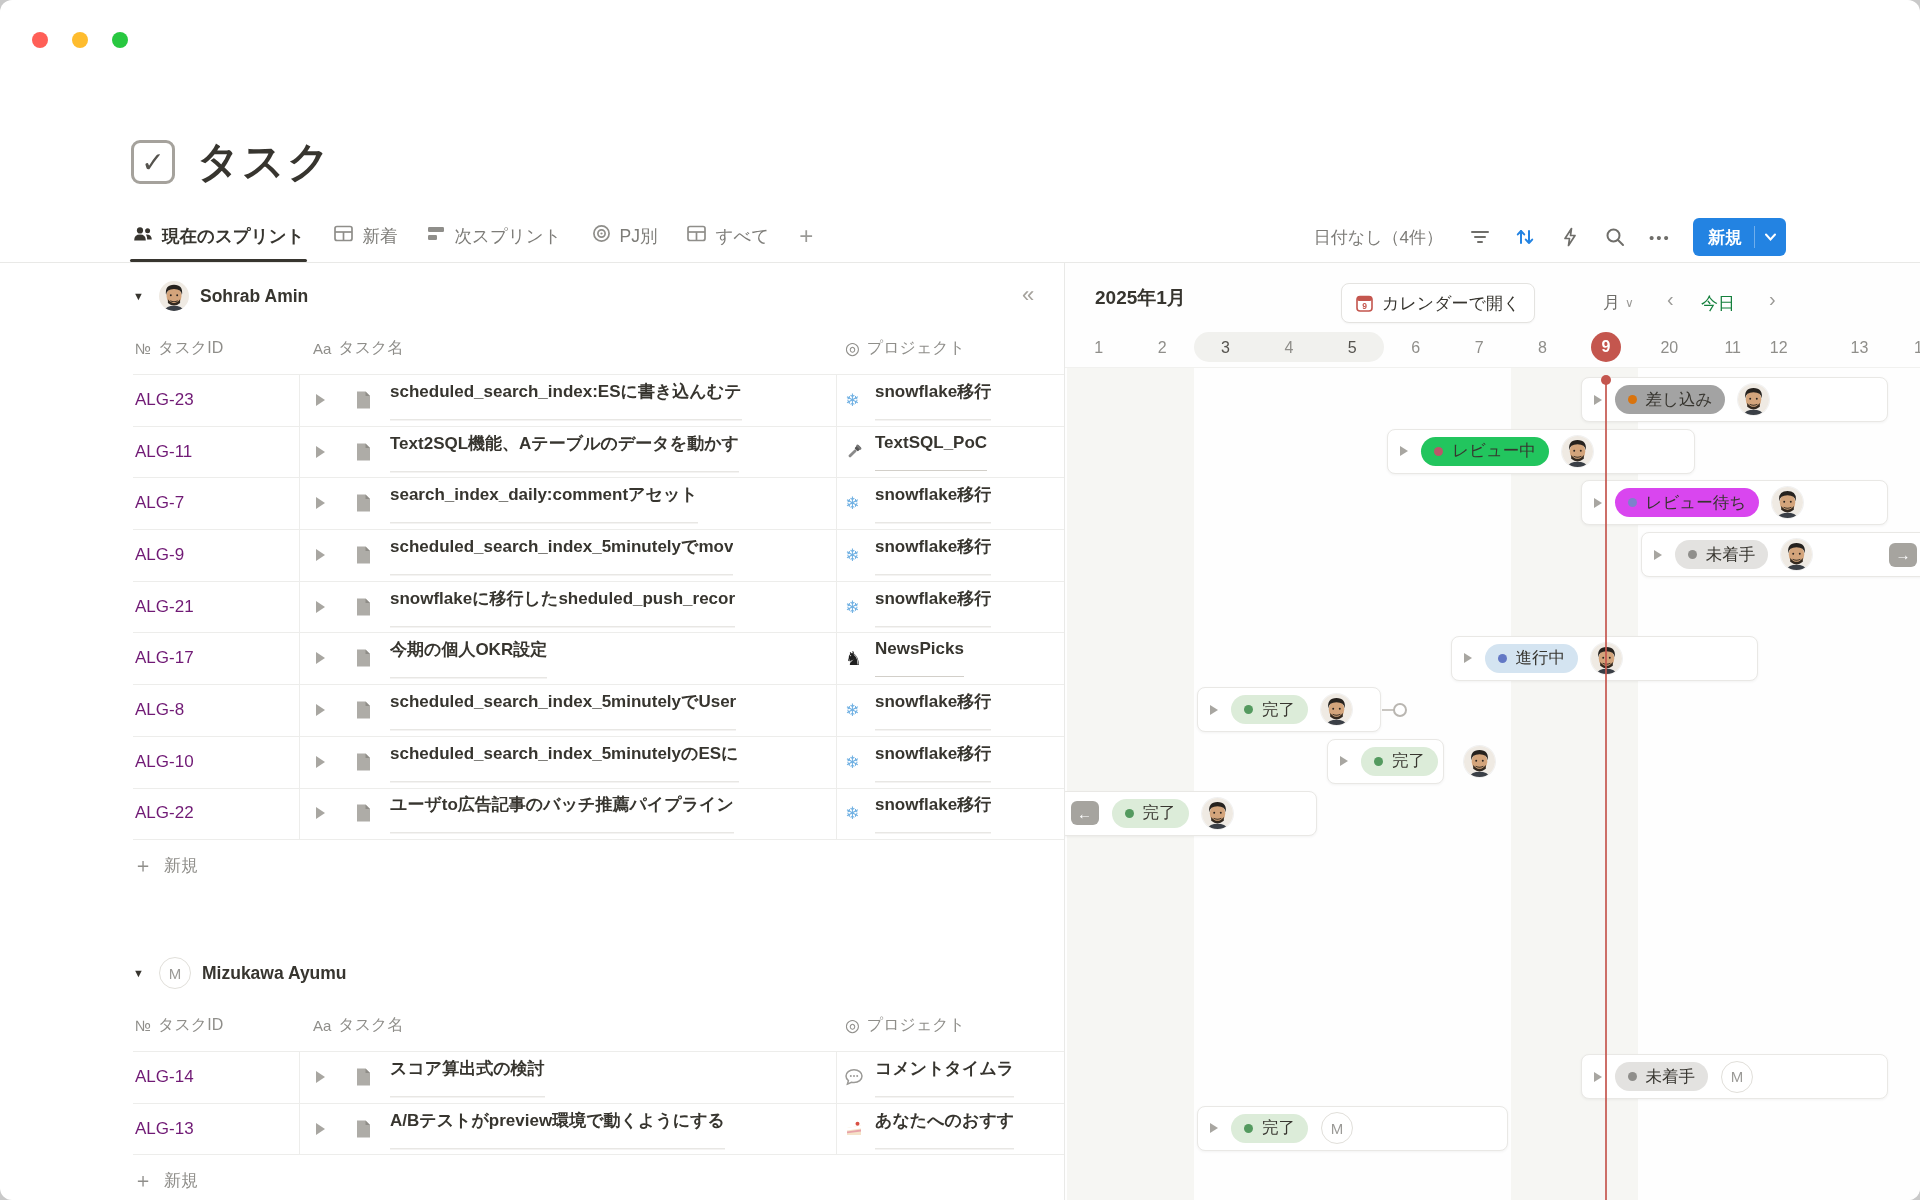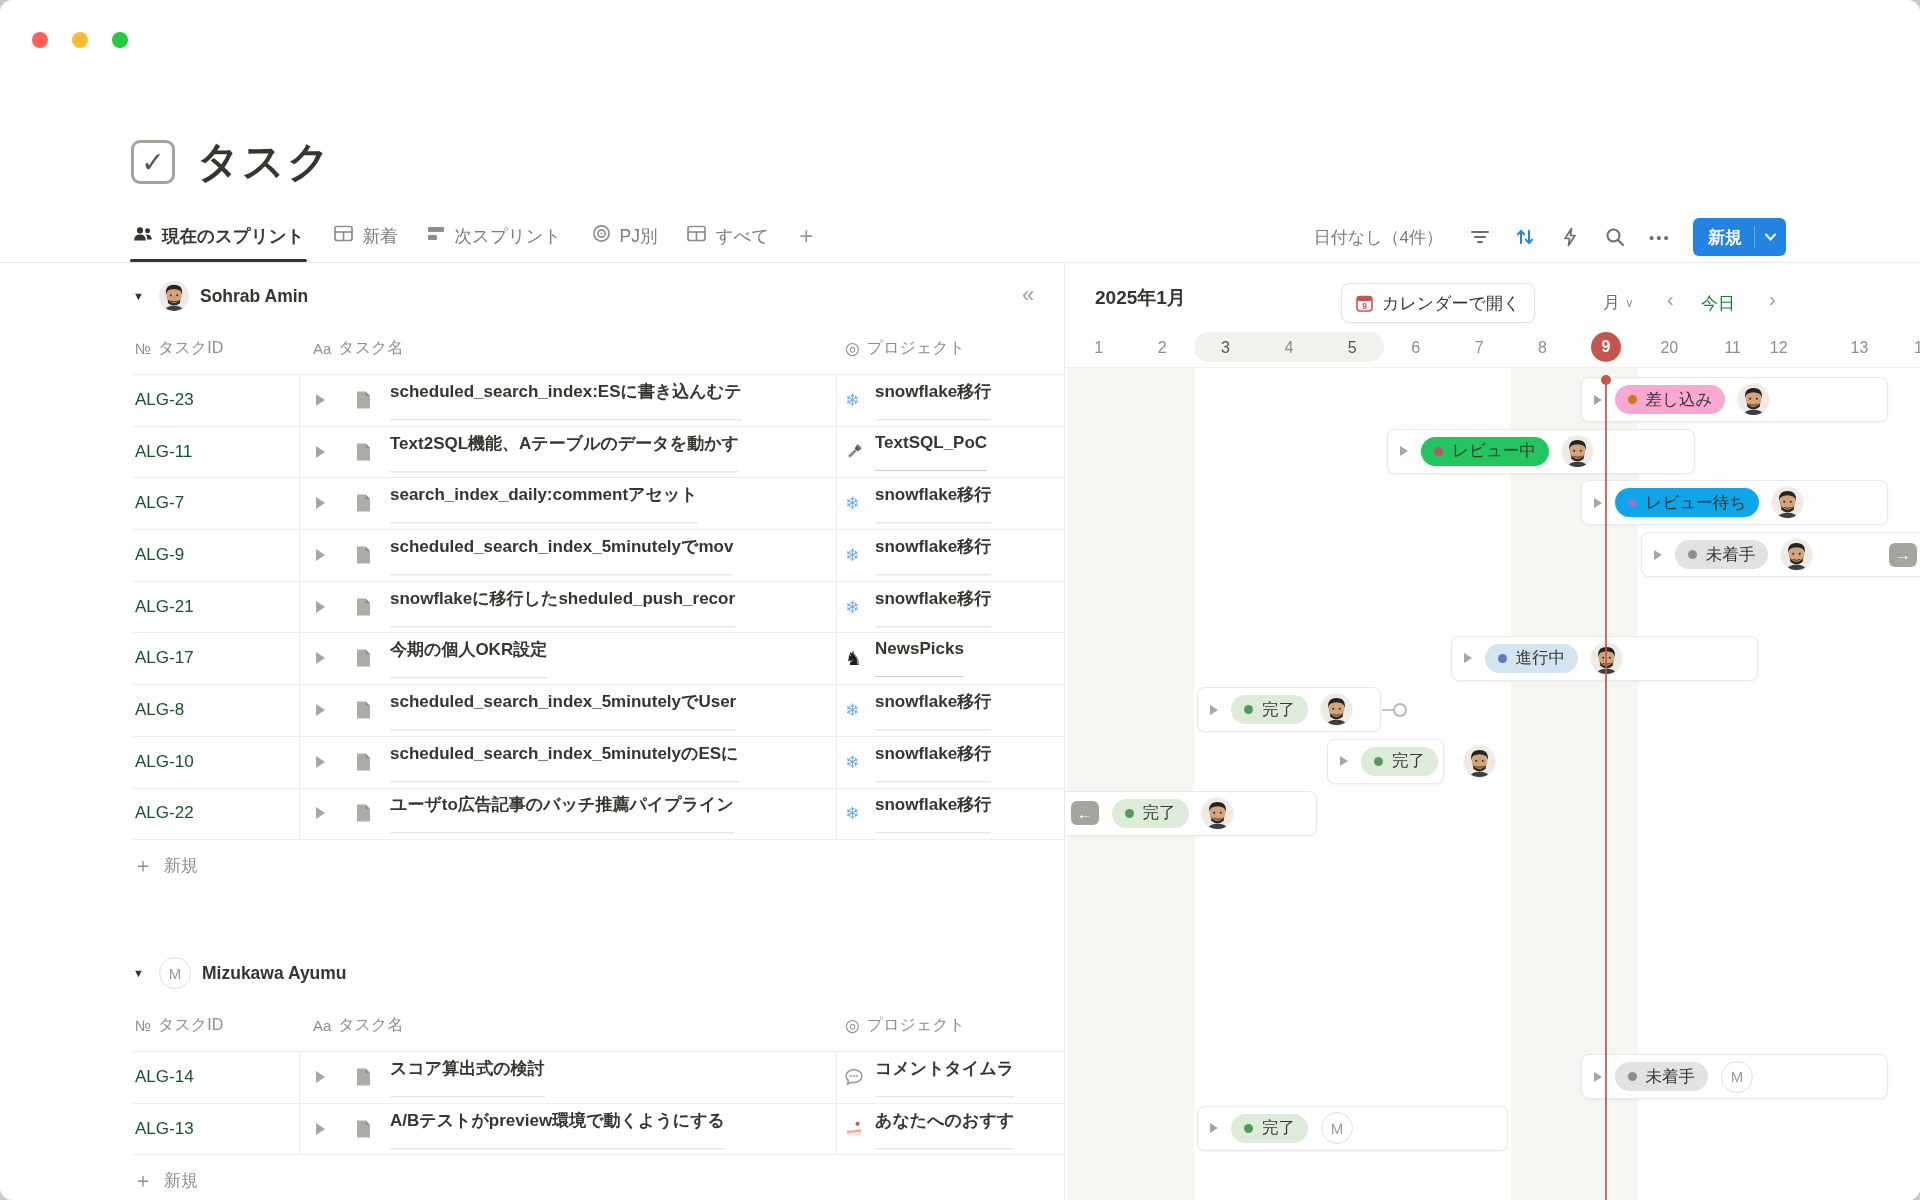--- a/index.html
+++ b/index.html
@@ -34,21 +34,21 @@
   .gava{width:30px;height:30px;border-radius:50%;overflow:hidden;flex:none;}
   .mava{width:30px;height:30px;border-radius:50%;background:#fff;border:1px solid #e1dfda;color:#9b9a97;
     font-size:15px;display:flex;align-items:center;justify-content:center;flex:none;font-weight:400;}
   #collapse{left:1022px;top:282px;font-size:22px;color:#a5a29c;cursor:pointer;}
   .colhead{position:absolute;left:133px;width:931px;height:52px;border-bottom:1px solid #ededeb;
     font-size:16px;color:#8f8e8a;}
   .colhead .c{position:absolute;top:50%;transform:translateY(-50%);display:flex;gap:7px;align-items:center;}
   .vline{position:absolute;width:1px;background:#ededeb;}
   .task-row{position:absolute;left:133px;width:931px;border-bottom:1px solid #ededeb;font-size:17px;}
   .cell{position:absolute;top:50%;transform:translateY(-50%);}
-  .rid{left:2px;color:#14532d;}
+  .rid{left:2px;color:#701a75;}
   .tgl{left:183px;width:0;height:0;border-left:9px solid #a8a6a1;border-top:6px solid transparent;
     border-bottom:6px solid transparent;cursor:pointer;}
   .dicon{left:222px;display:flex;}
   .tname{left:257px;max-width:438px;overflow:hidden;white-space:nowrap;font-weight:600;cursor:pointer;}
   .picon{left:712px;display:flex;font-size:18px;line-height:1;}
   .pname{left:742px;max-width:190px;overflow:hidden;white-space:nowrap;font-weight:600;cursor:pointer;}
   .ul{border-bottom:1.5px solid #d2cfc9;padding-bottom:17px;white-space:nowrap;display:inline-block;}
   .newrow{position:absolute;left:133px;height:52px;display:flex;align-items:center;gap:11px;
     color:#8f8e8a;font-size:17px;cursor:pointer;}
   .newrow .pl{font-size:20px;line-height:1;}
@@ -450,21 +450,21 @@
         <div id="todayc" style="left:525.9px;background:#c4564e">9</div>
         <div class="dnum" style="left:572.6px;width:63.4px">20</div>
         <div class="dnum" style="left:636px;width:63.4px">11</div>
         <div class="dnum" style="left:682px;width:63.4px">12</div>
         <div class="dnum" style="left:762.8px;width:63.4px">13</div>
         <div class="dnum" style="left:826.1999999999999px;width:63.4px">14</div>
         <div id="tdot" style="left:535.9px;top:112px;background:#c4564e"></div>
         <div id="tline" style="left:539.9px;top:121px;background:#c4564e"></div>
         <div class="bar" style="left:515.54px;top:114px;width:307.48999999999995px">
           <span class="btgl"></span>
-          <span class="pill" style="background:#f9a8d4"><span class="dot" style="background:#d9730d"></span>差し込み</span>
+          <span class="pill" style="background:#a3a3a3"><span class="dot" style="background:#d9730d"></span>差し込み</span>
           <span class="bav">
             <svg width="31" height="31" viewBox="0 0 32 32">
               <rect width="32" height="32" fill="#efeae3"></rect>
               <ellipse cx="16" cy="16" rx="8" ry="9.5" fill="#d3a47b"></ellipse>
               <path d="M7.5 15 Q6 4 16 4 Q26 4 24.5 15 Q24 8.5 16 8.5 Q8 8.5 7.5 15 Z" fill="#26221e"></path>
               <path d="M9.5 19.5 Q16 27.5 22.5 19.5 L22.5 23.5 Q16 29 9.5 23.5 Z" fill="#33291f"></path>
               <circle cx="12.6" cy="15.2" r="1" fill="#2a241f"></circle>
               <circle cx="19.4" cy="15.2" r="1" fill="#2a241f"></circle>
               <path d="M12 20.5 Q16 22.5 20 20.5 L20 21.5 Q16 23.5 12 21.5 Z" fill="#3c3228"></path>
               <path d="M5 32 Q8 26.5 16 26.5 Q24 26.5 27 32 Z" fill="#3a3f46"></path>
@@ -482,21 +482,21 @@
               <path d="M9.5 19.5 Q16 27.5 22.5 19.5 L22.5 23.5 Q16 29 9.5 23.5 Z" fill="#33291f"></path>
               <circle cx="12.6" cy="15.2" r="1" fill="#2a241f"></circle>
               <circle cx="19.4" cy="15.2" r="1" fill="#2a241f"></circle>
               <path d="M12 20.5 Q16 22.5 20 20.5 L20 21.5 Q16 23.5 12 21.5 Z" fill="#3c3228"></path>
               <path d="M5 32 Q8 26.5 16 26.5 Q24 26.5 27 32 Z" fill="#3a3f46"></path>
             </svg>
           </span>
         </div>
         <div class="bar" style="left:515.54px;top:217.39999999999998px;width:307.48999999999995px">
           <span class="btgl"></span>
-          <span class="pill" style="background:#0ea5e9"><span class="dot" style="background:#7d82cb"></span>レビュー待ち</span>
+          <span class="pill" style="background:#d946ef"><span class="dot" style="background:#7d82cb"></span>レビュー待ち</span>
           <span class="bav">
             <svg width="31" height="31" viewBox="0 0 32 32">
               <rect width="32" height="32" fill="#efeae3"></rect>
               <ellipse cx="16" cy="16" rx="8" ry="9.5" fill="#d3a47b"></ellipse>
               <path d="M7.5 15 Q6 4 16 4 Q26 4 24.5 15 Q24 8.5 16 8.5 Q8 8.5 7.5 15 Z" fill="#26221e"></path>
               <path d="M9.5 19.5 Q16 27.5 22.5 19.5 L22.5 23.5 Q16 29 9.5 23.5 Z" fill="#33291f"></path>
               <circle cx="12.6" cy="15.2" r="1" fill="#2a241f"></circle>
               <circle cx="19.4" cy="15.2" r="1" fill="#2a241f"></circle>
               <path d="M12 20.5 Q16 22.5 20 20.5 L20 21.5 Q16 23.5 12 21.5 Z" fill="#3c3228"></path>
               <path d="M5 32 Q8 26.5 16 26.5 Q24 26.5 27 32 Z" fill="#3a3f46"></path>

